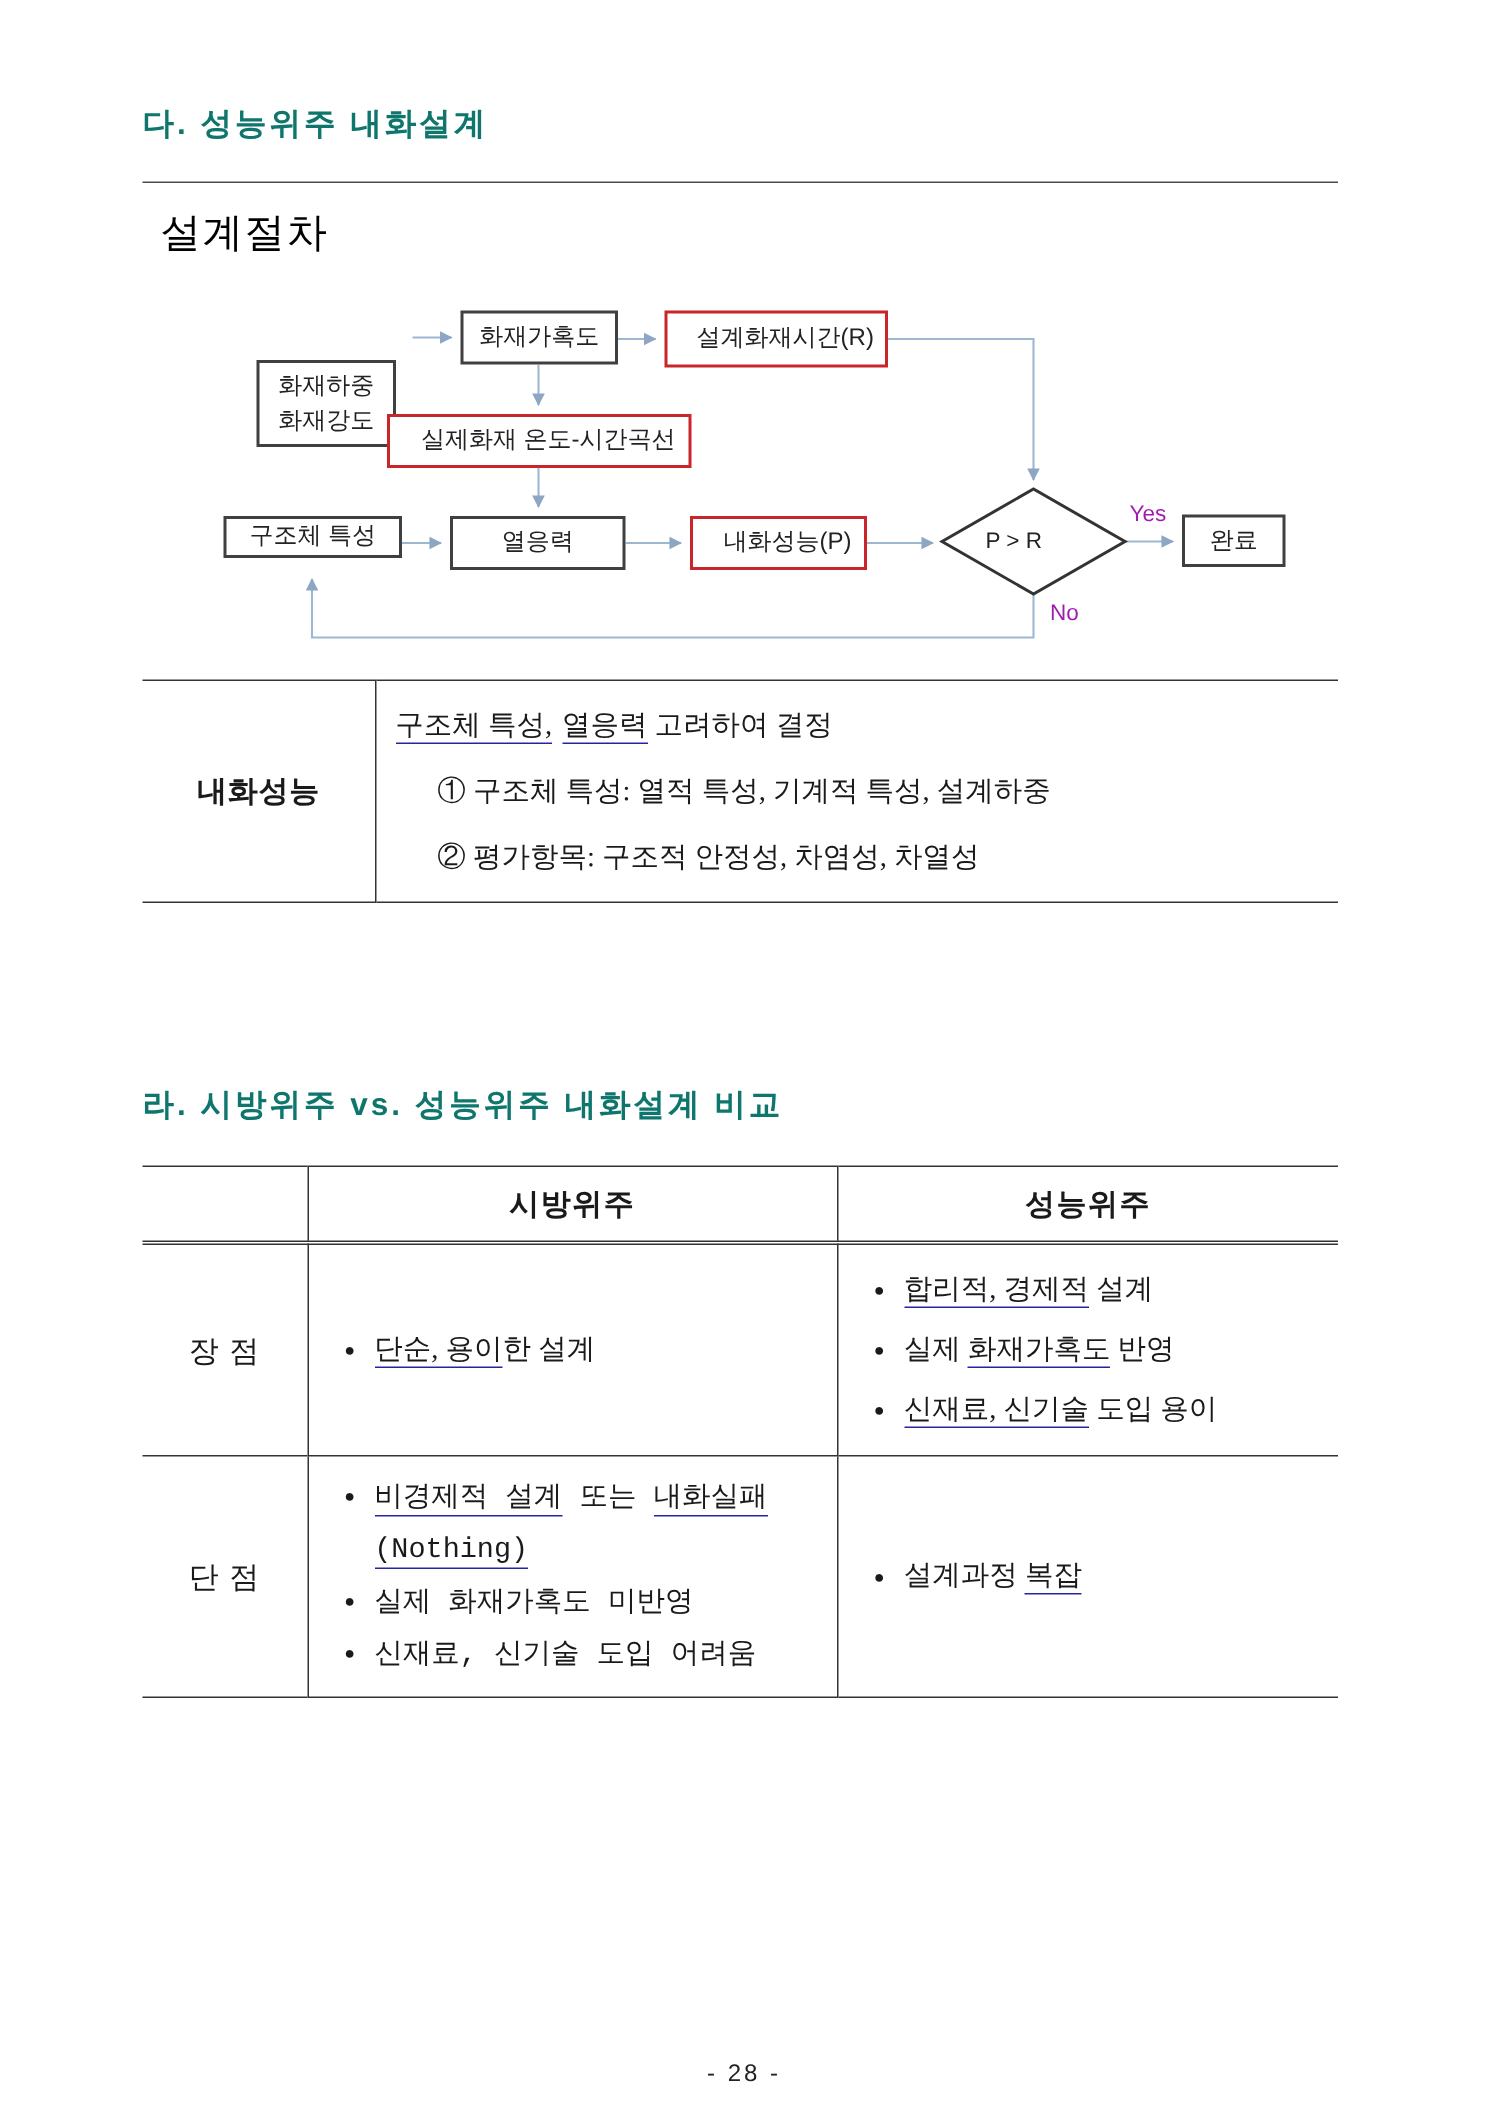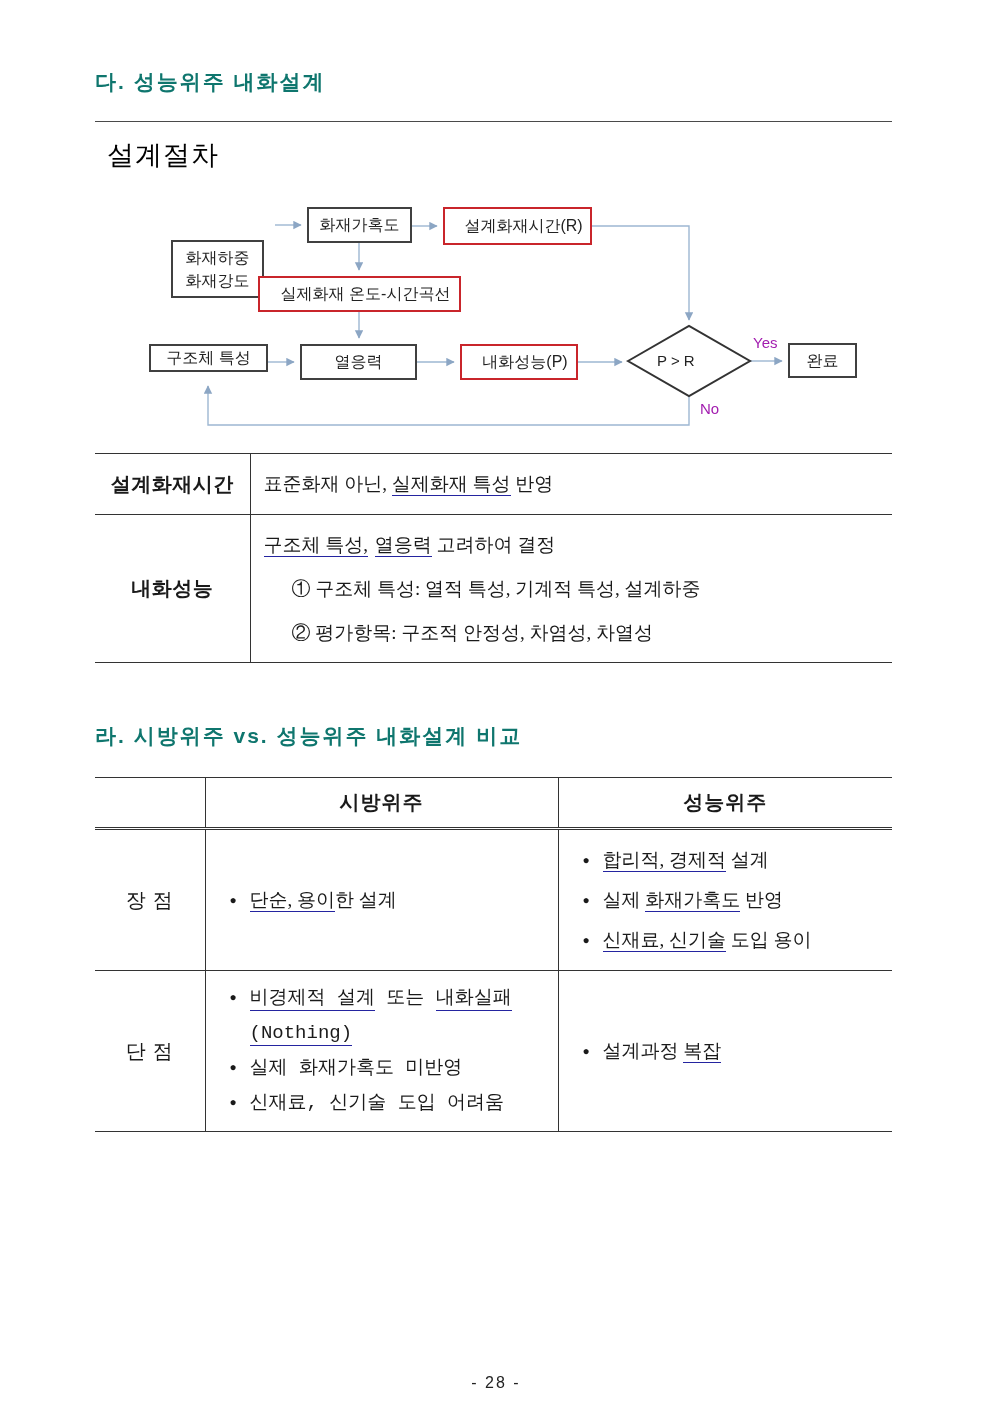--- a/index.html
+++ b/index.html
@@ -133,28 +133,20 @@
 
 <div class="fc-node" style="left:788px; top:343px; width:69px; height:35px;">완료</div>
 
 <div class="fc-label" style="left:753px; top:334px;">Yes</div>
 
 <div class="fc-label" style="left:700px; top:400px;">No</div>
 
 <div class="abs" style="left:95px; top:453px; width:797px;">
   <table class="doc-table t1">
     <tbody>
-        <tr style="height:61px;">
-      <td class="lbl">설계화재시간</td>
-      <td class="cnt">
-        <span class="line">
-          <span>표준화재 아닌, </span><span class="u">실제화재 특성</span><span> 반영</span>
-        </span>
-      </td>
-    </tr>
     <tr style="height:148px;">
       <td class="lbl">내화성능</td>
       <td class="cnt">
         <div class="line">
           <span class="u gap">구조체 특성,</span><span class="u">열응력</span><span> 고려하여 결정</span>
         </div>
         <div class="line indent">① 구조체 특성: 열적 특성, 기계적 특성, 설계하중</div>
         <div class="line indent">② 평가항목: 구조적 안정성, 차염성, 차열성</div>
       </td>
     </tr>

